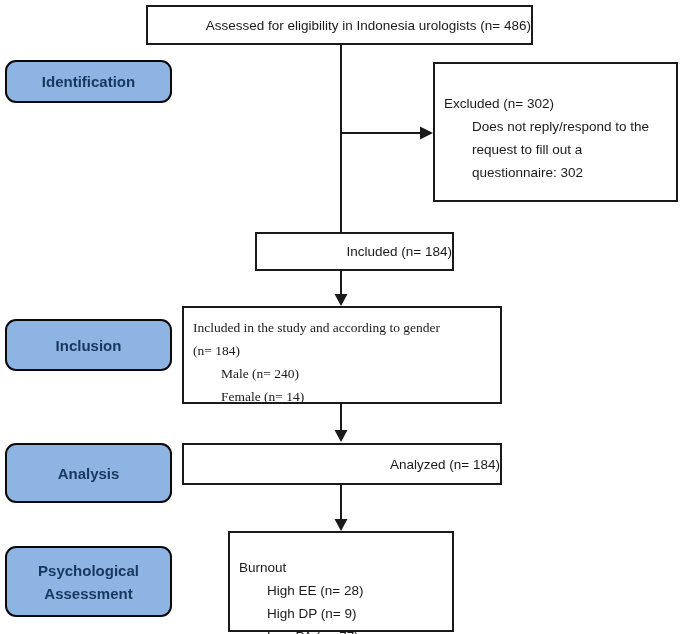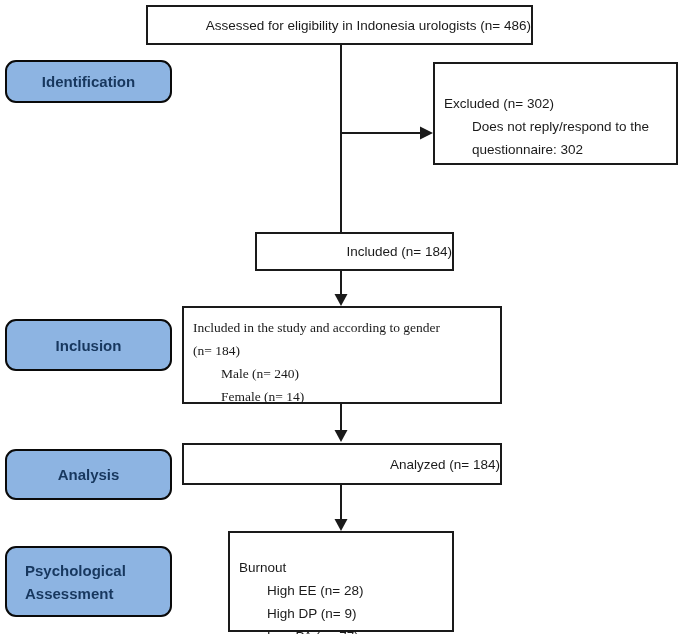--- a/index.html
+++ b/index.html
@@ -45,20 +45,21 @@
     position: absolute;
     box-sizing: border-box;
     left: 5px;
     width: 167px;
     background: #8db4e2;
     border: 2.5px solid #0a0a0a;
     border-radius: 11px;
     display: flex;
     align-items: center;
     justify-content: center;
+    text-align: center;
     color: #17375e;
     font-weight: bold;
     font-size: 15px;
     line-height: 23px;
     padding: 0 18px;
   }
   #connectors {
     position: absolute;
     left: 0;
     top: 0;
@@ -81,30 +82,31 @@
     <line x1="341" y1="271" x2="341" y2="297"></line>
     <polygon points="341,306 334.5,294 347.5,294"></polygon>
     <line x1="341" y1="404" x2="341" y2="434"></line>
     <polygon points="341,442 334.5,430 347.5,430"></polygon>
     <line x1="341" y1="485" x2="341" y2="523"></line>
     <polygon points="341,531 334.5,519 347.5,519"></polygon>
   </svg>
 
   <div class="stage" style="top:60px; height:43px;">Identification</div>
   <div class="stage" style="top:319px; height:52px;">Inclusion</div>
-  <div class="stage" style="top:443px; height:51px;margin-top:6px;">Analysis</div>
+  <div class="stage" style="top:443px; height:60px;">Analysis</div>
   <div class="stage" style="top:546px; height:71px;">Psychological Assessment</div>
 
   <div class="box centered" style="left:146px; top:5px; width:387px; height:40px;">
     <span>Assessed for eligibility in Indonesia urologists (n= 486)</span>
   </div>
 
-  <div class="box lefted" style="left:433px; top:62px; width:245px; height:103px; padding-top:28px;">
+  <div class="box lefted" style="left:433px; top:62px; width:245px; height:140px; padding-top:28px;">
     <div class="first-line">Excluded (n= 302)</div>
     <div class="sub-line">Does not reply/respond to the</div>
+    <div class="sub-line">request to fill out a</div>
     <div class="sub-line">questionnaire: 302</div>
   </div>
 
   <div class="box centered" style="left:241px; top:232px; width:199px; height:39px;margin-left:14px;">
     <span>Included (n= 184)</span>
   </div>
 
   <div class="box lefted" style="left:182px; top:306px; width:320px; height:98px;font-family:Liberation Serif, serif;">
     <div class="first-line">Included in the study and according to gender</div>
     <div class="first-line">(n= 184)</div>

